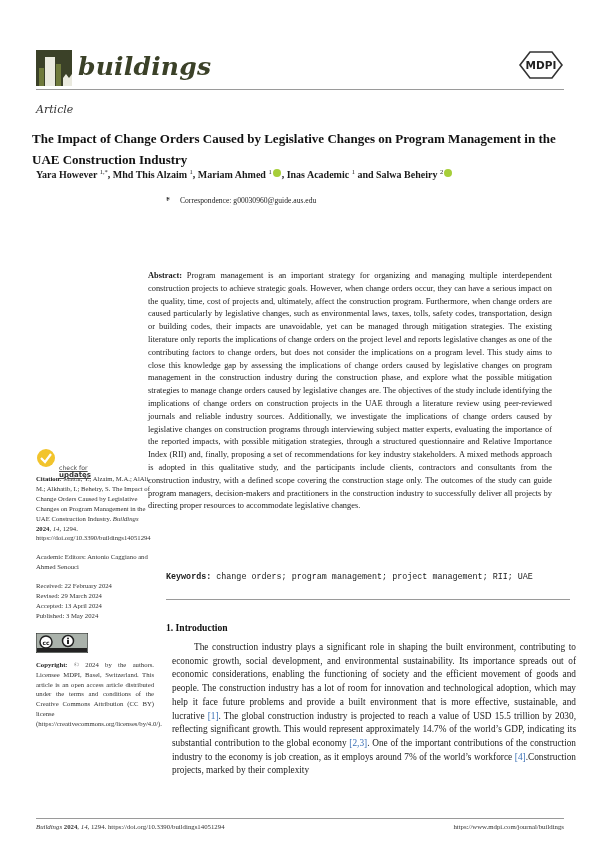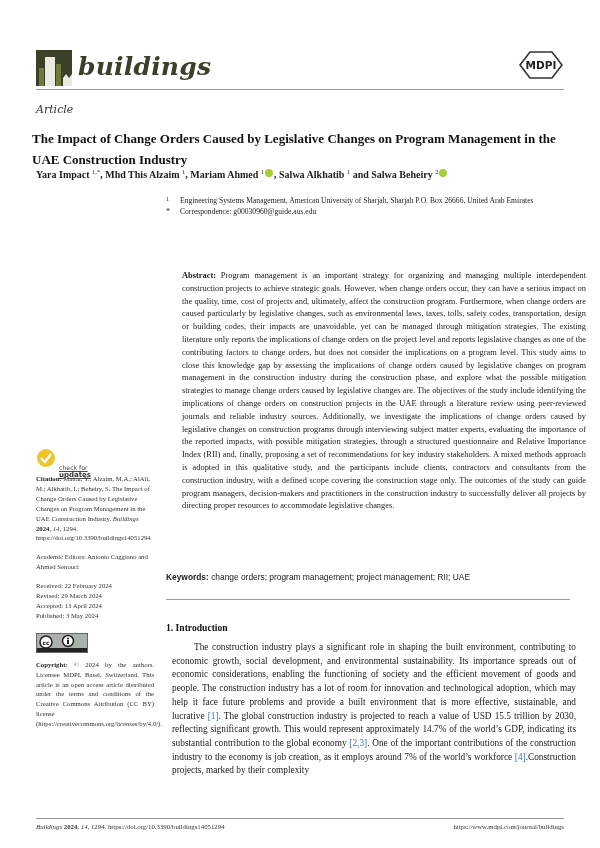--- a/index.html
+++ b/index.html
@@ -19,23 +19,23 @@
     .authors sup { font-size: 6.5px; font-weight: normal; }
     .orcid { display: inline-block; width: 8px; height: 8px; border-radius: 50%; background: #a6ce39; vertical-align: 1px; margin-left: 1px; margin-right: 1px; }
 
     
     .affils { position: absolute; left: 166px; top: 196px; width: 400px; font-family: "Liberation Serif", serif; font-size: 7.6px; line-height: 10.5px; color: #222; }
     .affil { position: relative; padding-left: 14px; }
     .affil .mark { position: absolute; left: 0; top: -2px; font-size: 6px; }
     .affil .mark.star { top: 0; font-size: 8px; }
 
     
-    .abstract { position: absolute; left: 182px; top: 270px; width: 404px; font-family: "Liberation Serif", serif; font-size: 8.4px; line-height: 12.8px; text-align: justify; color: #1a1a1a; margin: 0; }
+    .abstract { position: absolute; left: 148px; top: 270px; width: 404px; font-family: "Liberation Serif", serif; font-size: 8.4px; line-height: 12.8px; text-align: justify; color: #1a1a1a; margin: 0; }
     .abstract b { font-weight: bold; }
-    .keywords { position: absolute; left: 166px; top: 572px; font-family: Liberation Sans, sans-serif; font-size: 8.4px; color: #1a1a1a; text-align: right; }
+    .keywords { position: absolute; left: 166px; top: 572px; font-family: Liberation Mono, monospace; font-size: 8.4px; color: #1a1a1a; text-align: right; }
     .keywords b { font-weight: bold; }
     .kw-rule { position: absolute; left: 166px; top: 599px; width: 404px; height: 1px; background: #9a9a9a; }
 
     
     .section-heading { position: absolute; left: 166px; top: 622px; font-family: "Liberation Serif", serif; font-weight: bold; font-size: 9.6px; color: #111; margin: 0; text-align: center; }
     .intro { position: absolute; left: 166px; top: 635px; width: 404px; font-family: "Liberation Serif", serif; font-size: 9.3px; line-height: 13.7px; text-align: justify; color: #1a1a1a; margin: 6px; text-indent: 22px; }
     .ref { color: #3a6fb5; }
 
     
     .sidebar { position: absolute; left: 36px; top: 448px; width: 118px; font-family: "Liberation Serif", serif; font-size: 6.7px; line-height: 9.9px; color: #333; }
@@ -75,31 +75,30 @@
       <polygon points="12,2 34,2 44,15 34,28 12,28 2,15" fill="none" stroke="#333" stroke-width="1.6"></polygon>
       <text x="23" y="19" text-anchor="middle" font-family="DejaVu Sans, sans-serif" font-weight="bold" font-size="10.5" fill="#222">MDPI</text>
     </svg>
   </div>
   <div class="header-rule"></div>
 
   <div class="article-type">Article</div>
   <h1 class="title">The Impact of Change Orders Caused by Legislative Changes on Program Management in the UAE Construction Industry</h1>
 
   <div class="authors">
-    <span><span>Yara Impact</span> <sup>1,*</sup></span><span>, </span>
+    <span><span>Yara However</span> <sup>1,*</sup></span><span>, </span>
     <span><span>Mhd This Alzaim</span> <sup>1</sup></span><span>, </span>
     <span><span>Mariam Ahmed</span> <sup>1</sup><span class="orcid"></span></span><span>, </span>
-    <span><span>Salwa Alkhatib</span> <sup>1</sup></span><span> and </span>
+    <span><span>Inas Academic</span> <sup>1</sup></span><span> and </span>
     <span><span>Salwa Beheiry</span> <sup>2</sup><span class="orcid"></span></span>
   </div>
 
   <div class="affils">
     <div class="affil">
       <span class="mark">1</span>
-      <span>Engineering Systems Management, American University of Sharjah, Sharjah P.O. Box 26666, United Arab Emirates</span>
     </div>
     <div class="affil">
       <span class="mark star">*</span>
       <span>Correspondence: g00030960@guide.aus.edu</span>
     </div>
   </div>
 
   <p class="abstract"><b>Abstract:</b> <span>Program management is an important strategy for organizing and managing multiple interdependent construction projects to achieve strategic goals. However, when change orders occur, they can have a serious impact on the quality, time, cost of projects and, ultimately, affect the construction program. Furthermore, when change orders are caused particularly by legislative changes, such as environmental laws, taxes, tolls, safety codes, transportation, design or building codes, their impacts are unavoidable, yet can be managed through mitigation strategies. The existing literature only reports the implications of change orders on the project level and reports legislative changes as one of the contributing factors to change orders, but does not consider the implications on a program level. This study aims to close this knowledge gap by assessing the implications of change orders caused by legislative changes on program management in the construction industry during the construction phase, and explore what the possible mitigation strategies to manage change orders caused by legislative changes are. The objectives of the study include identifying the implications of change orders on construction projects in the UAE through a literature review using peer-reviewed journals and reliable industry sources. Additionally, we investigate the implications of change orders caused by legislative changes on construction programs through interviewing subject matter experts, evaluating the importance of the reported impacts, with possible mitigation strategies, through a structured questionnaire and Relative Importance Index (RII) and, finally, proposing a set of recommendations for key industry stakeholders. A mixed methods approach is adopted in this qualitative study, and the participants include clients, contractors and consultants from the construction industry, with a defined scope covering the construction stage only. The outcomes of the study can guide program managers, decision-makers and practitioners in the construction industry to successfully deliver all projects by directing proper resources to accommodate legislative changes.</span></p>
 
   <div class="keywords"><b>Keywords:</b> <span>change orders; program management; project management; RII; UAE</span></div>

